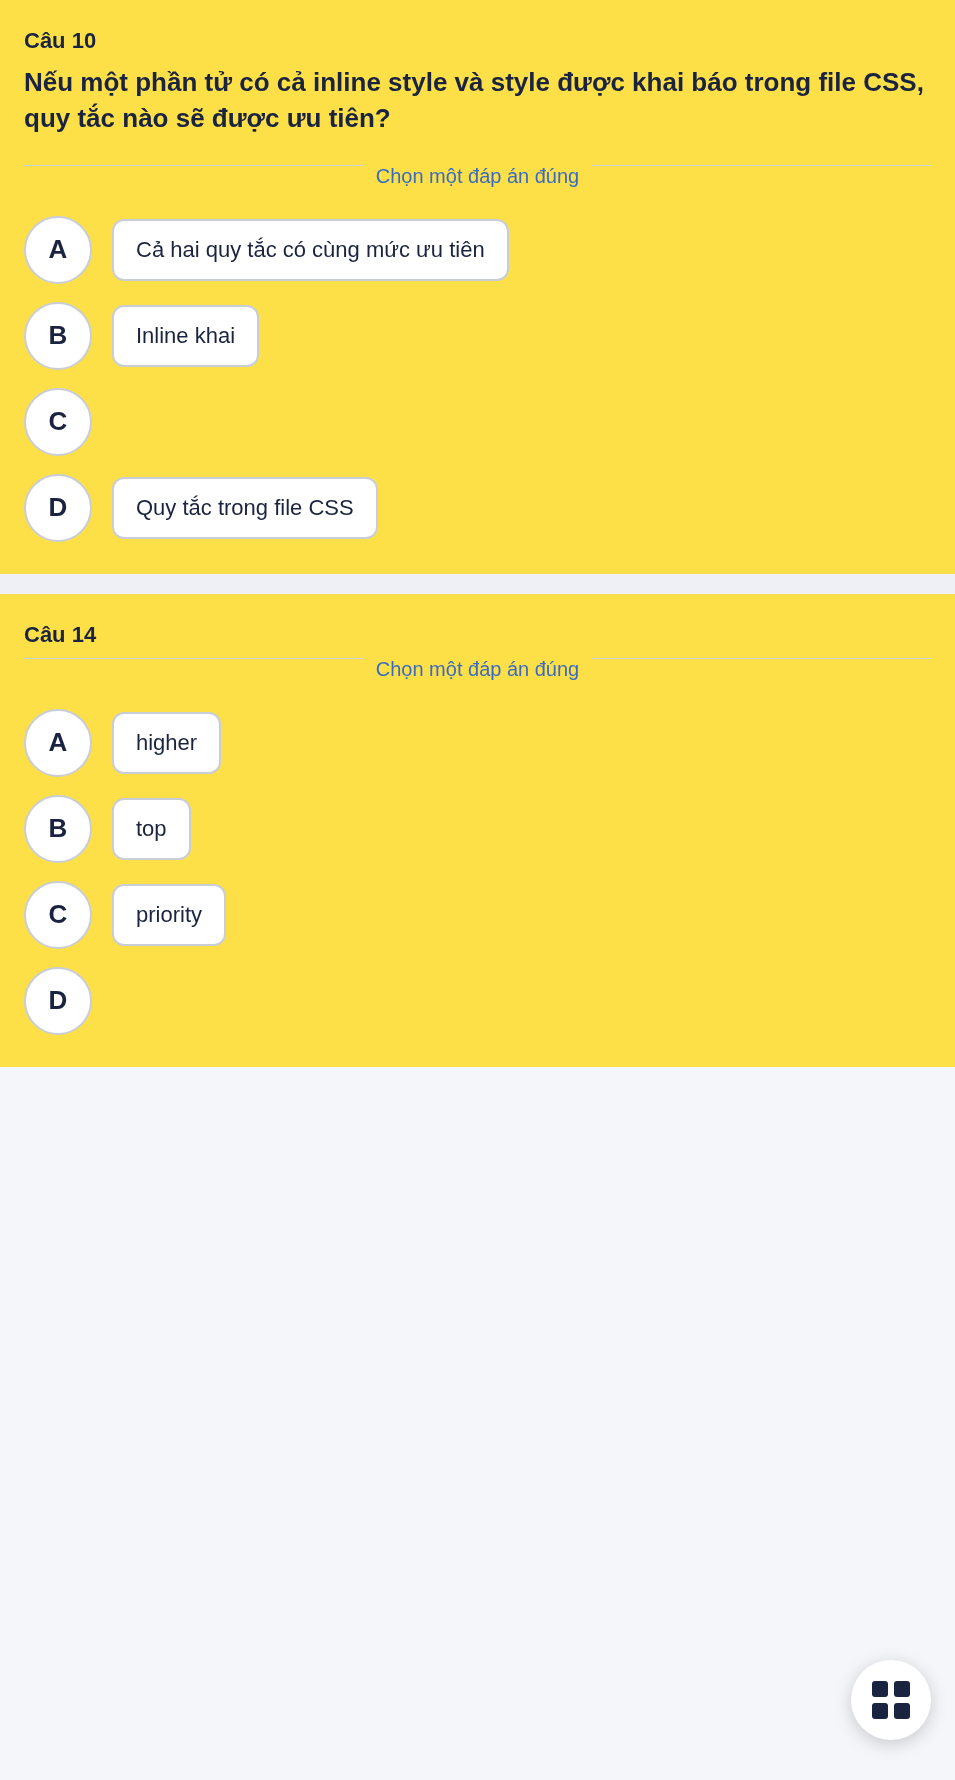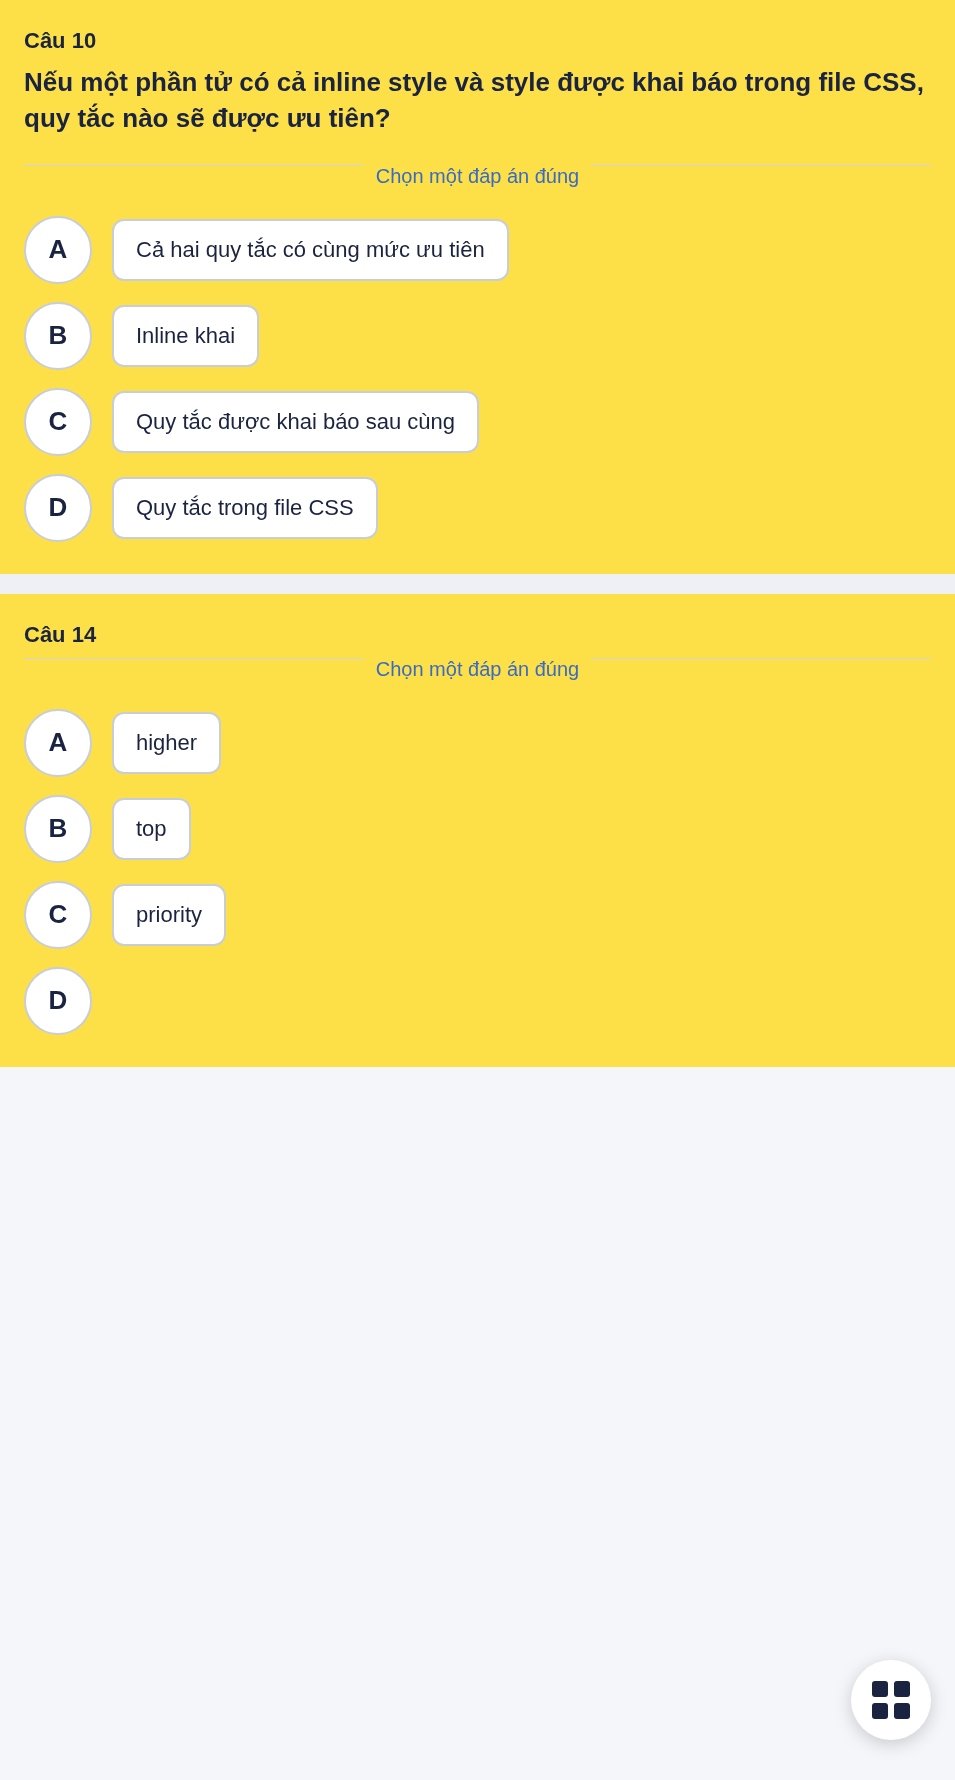--- a/index.html
+++ b/index.html
@@ -144,21 +144,20 @@
     <div class="option-row">
       <div class="option-letter">A</div>
       <div class="option-text-box">Cả hai quy tắc có cùng mức ưu tiên</div>
     </div>
     <div class="option-row">
       <div class="option-letter">B</div>
       <div class="option-text-box">Inline khai</div>
     </div>
     <div class="option-row">
       <div class="option-letter">C</div>
-      <div class="option-text-box">Quy tắc được khai báo sau cùng</div>
     </div>
     <div class="option-row">
       <div class="option-letter">D</div>
       <div class="option-text-box">Quy tắc trong file CSS</div>
     </div>
   </div>
 </div>
 
 <div class="section-divider"></div>
 

